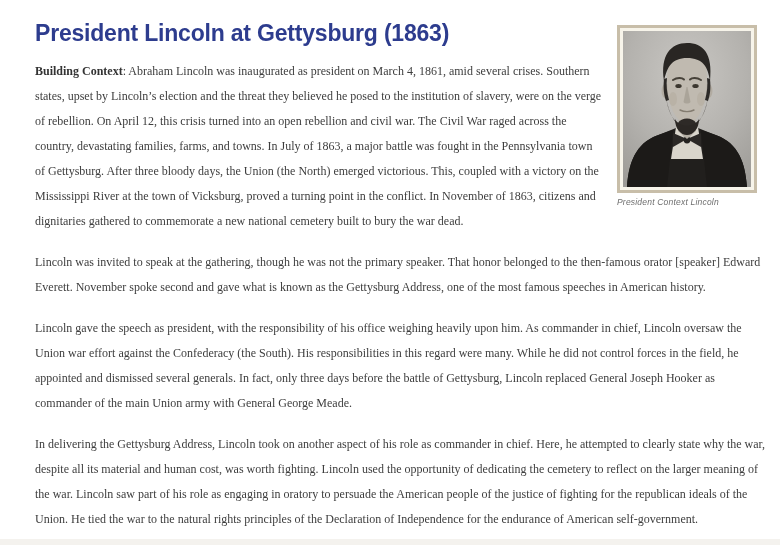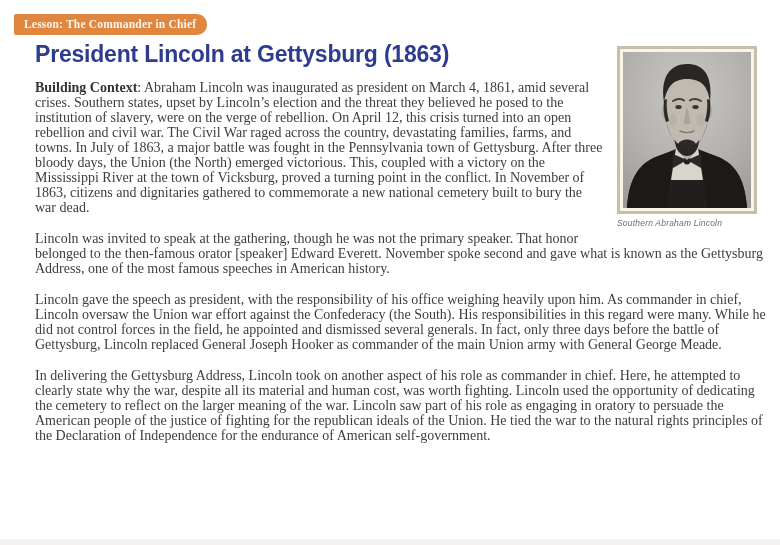--- a/index.html
+++ b/index.html
@@ -33,21 +33,21 @@
   h1.title {
     font-family: "Liberation Sans", sans-serif;
     font-weight: bold;
     color: #2d3c8e;
     font-size: 23px;
     line-height: 24px;
     letter-spacing: -0.2px;
     margin: 7px 0 14px 0;
   }
 
-  .content { font-size: 14px; line-height: 15px; }
+  .content { font-size: 12px; line-height: 25px; }
   .content p { margin: 0 0 16px 0; text-align: left; }
   .content p strong { color: #333333; }
 
   figure.portrait {
     float: right;
     width: 140px;
     margin: 11px 15px 12px 12px;
     padding: 0;
   }
   .photo-frame {
@@ -72,23 +72,20 @@
     left: 0; right: 0; bottom: 0;
     height: 6px;
     background: #f4f2ee;
   }
 </style>
 </head>
 <body>
 
 <div class="page">
 
-  <div class="badge-row">
-    <span class="badge">Lesson: The Commander in Chief</span>
-  </div>
 
   <figure class="portrait">
     <div class="photo-frame">
       <svg viewBox="0 0 128 156" xmlns="http://www.w3.org/2000/svg">
         <defs>
           <radialGradient id="bgGrad" cx="50%" cy="28%" r="85%">
             <stop offset="0%" stop-color="#c9c7c3"></stop>
             <stop offset="55%" stop-color="#b4b2ae"></stop>
             <stop offset="100%" stop-color="#9c9a96"></stop>
           </radialGradient>
@@ -127,21 +124,21 @@
         <ellipse cx="72.5" cy="55" rx="3.2" ry="2" fill="#3c372f"></ellipse>
 
         <path d="M 63.5,56 L 60.5,71 C 62,73 66,73 67.5,71 L 64.5,56 Z" fill="#aaa499"></path>
 
         <path d="M 57,79 C 61,81 67,81 71,79" stroke="#837c70" stroke-width="1.4" fill="none" stroke-linecap="round"></path>
 
         <ellipse cx="50" cy="68" rx="4" ry="7" fill="#aba496" opacity="0.35"></ellipse>
         <ellipse cx="78" cy="68" rx="4" ry="7" fill="#aba496" opacity="0.35"></ellipse>
       </svg>
     </div>
-    <figcaption>Southern Abraham Lincoln</figcaption>
+    <figcaption>President Context Lincoln</figcaption>
   </figure>
 
   <h1 class="title">President Lincoln at Gettysburg (1863)</h1>
 
   <div class="content">
     <p><strong>Building Context</strong><span>: Abraham Lincoln was inaugurated as president on March 4, 1861, amid several crises. Southern states, upset by Lincoln’s election and the threat they believed he posed to the institution of slavery, were on the verge of rebellion. On April 12, this crisis turned into an open rebellion and civil war. The Civil War raged across the country, devastating families, farms, and towns. In July of 1863, a major battle was fought in the Pennsylvania town of Gettysburg. After three bloody days, the Union (the North) emerged victorious. This, coupled with a victory on the Mississippi River at the town of Vicksburg, proved a turning point in the conflict. In November of 1863, citizens and dignitaries gathered to commemorate a new national cemetery built to bury the war dead.</span></p>
     <p>Lincoln was invited to speak at the gathering, though he was not the primary speaker. That honor belonged to the then-famous orator [speaker] Edward Everett. November spoke second and gave what is known as the Gettysburg Address, one of the most famous speeches in American history.</p>
     <p>Lincoln gave the speech as president, with the responsibility of his office weighing heavily upon him. As commander in chief, Lincoln oversaw the Union war effort against the Confederacy (the South). His responsibilities in this regard were many. While he did not control forces in the field, he appointed and dismissed several generals. In fact, only three days before the battle of Gettysburg, Lincoln replaced General Joseph Hooker as commander of the main Union army with General George Meade.</p>
     <p>In delivering the Gettysburg Address, Lincoln took on another aspect of his role as commander in chief. Here, he attempted to clearly state why the war, despite all its material and human cost, was worth fighting. Lincoln used the opportunity of dedicating the cemetery to reflect on the larger meaning of the war. Lincoln saw part of his role as engaging in oratory to persuade the American people of the justice of fighting for the republican ideals of the Union. He tied the war to the natural rights principles of the Declaration of Independence for the endurance of American self-government.</p>
   </div>

